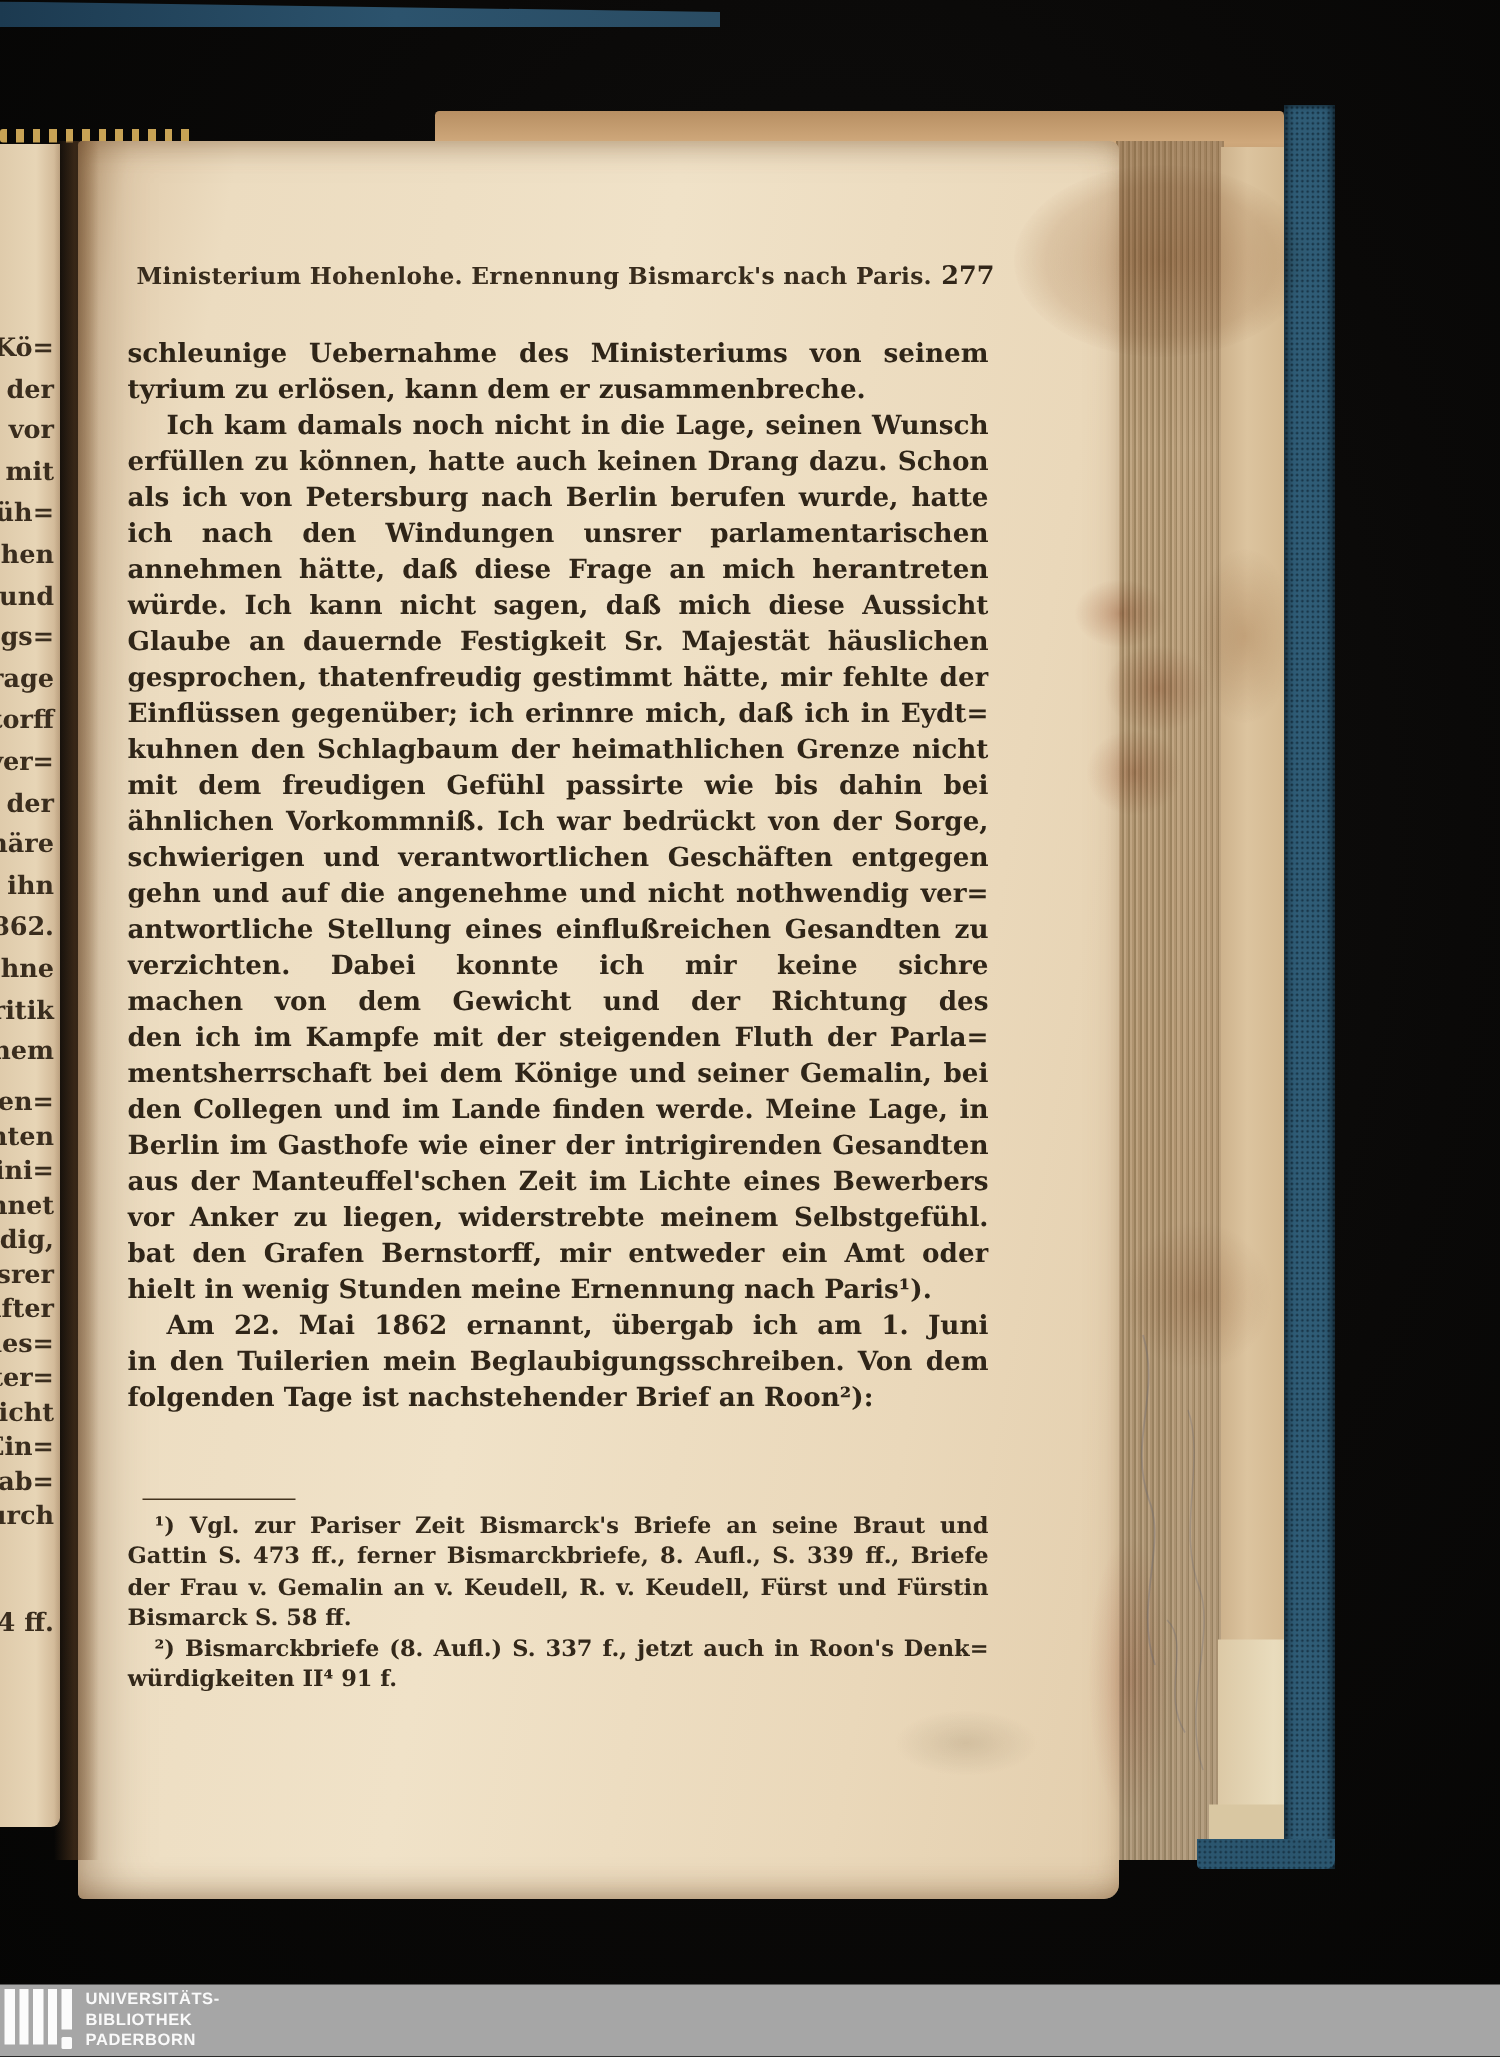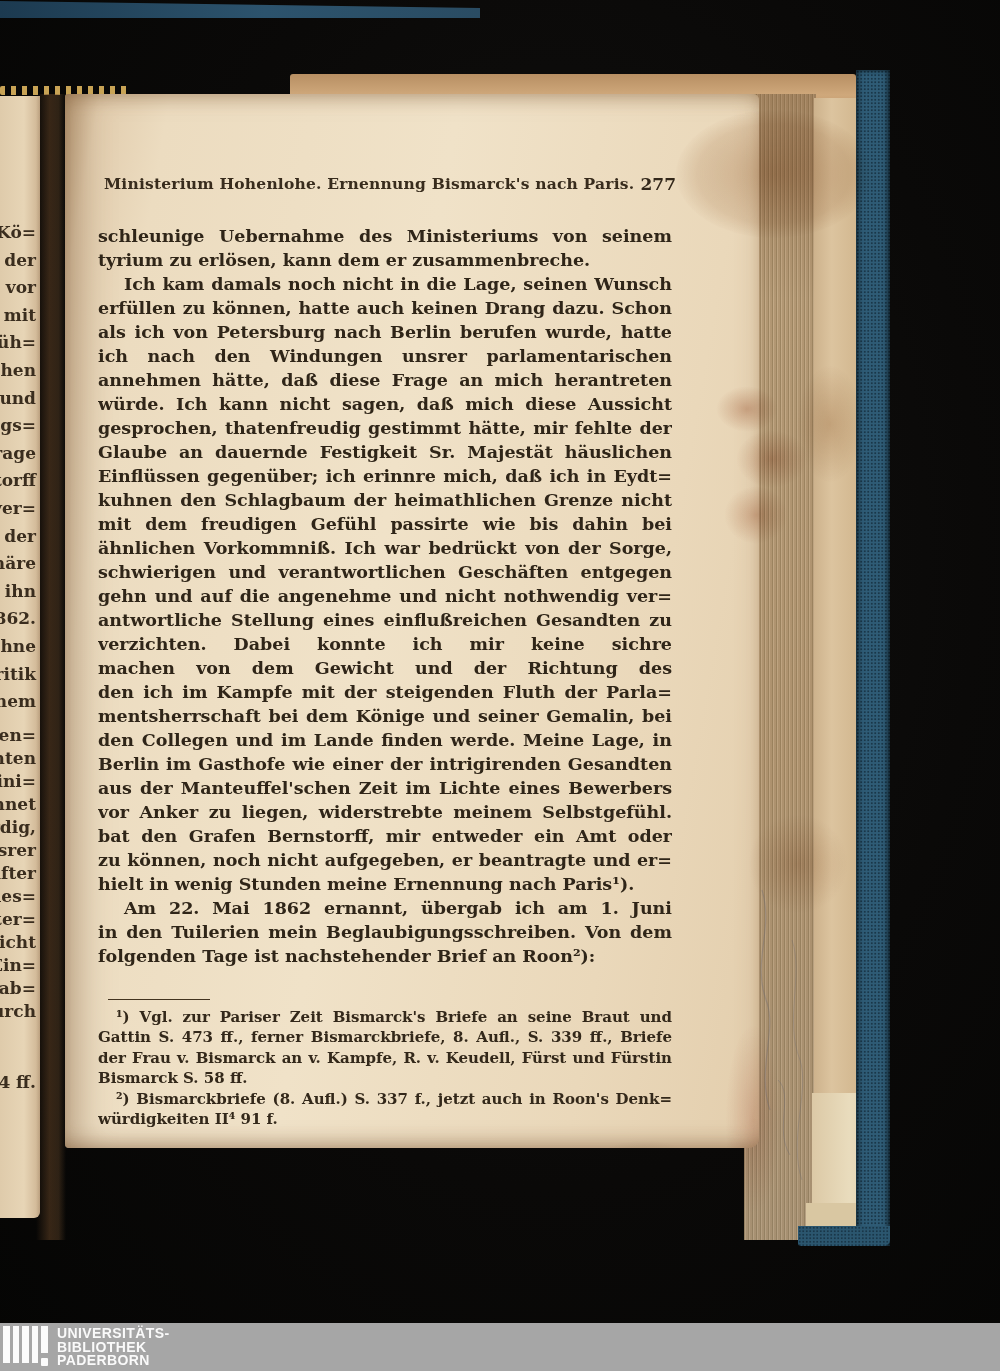--- a/index.html
+++ b/index.html
@@ -42,21 +42,21 @@
   
   .left-sliver{left:0;top:96px;width:40px;height:1122px;overflow:hidden;
             background:linear-gradient(90deg,#dfcbab,#e7d5b6 60%,#cdb391);
             border-radius:0 0 6px 0;}
   .gutter{left:36px;top:94px;width:30px;height:1146px;
             background:linear-gradient(90deg,rgba(80,52,28,0) 0%,rgba(95,64,36,0.55) 45%,rgba(120,85,50,0.35) 75%,rgba(120,85,50,0) 100%);
             pointer-events:none;z-index:5;}
   .frag{font-weight:bold;font-size:17px;color:#3a2d1e;white-space:nowrap;right:4px;}
 
   
-  .main-page{left:65px;top:94px;width:694px;height:1054px;
+  .main-page{left:52px;top:94px;width:694px;height:1172px;
             background:linear-gradient(100deg,#cdb28e 0%,#e2cdae 4%,#ecdcc0 12%,#f0e2c8 45%,#ead8ba 78%,#e3cead 100%);
             border-radius:3px 6px 10px 4px;
             box-shadow:inset 26px 0 38px -18px rgba(110,72,38,0.5),
                        inset -10px 0 24px -12px rgba(140,100,60,0.35),
                        inset 0 16px 18px -14px rgba(130,92,55,0.4),
                        inset 0 -16px 20px -14px rgba(110,75,45,0.45);}
   .runhead{left:33px;top:80px;width:578px;height:22px;display:flex;position:absolute;}
   .runhead .title{position:static;flex:0 0 auto;margin-left:6px;font-weight:bold;font-size:15.5px;color:#382c1d;letter-spacing:0.2px;}
   .runhead .num{position:static;margin-left:auto;font-weight:bold;font-size:17px;color:#32271a;}
   .body-lines{left:33px;top:130px;width:574px;}
@@ -87,21 +87,21 @@
   .wm-bar{left:0;top:1323px;width:1000px;height:48px;background:#a6a6a6;z-index:10;}
   .wm-bars{left:3px;top:3px;width:48px;height:46px;position:absolute;}
   .wm-bars span{position:absolute;top:0;width:6.5px;height:37px;background:#fbfbfb;}
   .wm-bars span:nth-child(1){left:0;}
   .wm-bars span:nth-child(2){left:9.5px;}
   .wm-bars span:nth-child(3){left:19px;}
   .wm-bars span:nth-child(4){left:28.5px;}
   .wm-bars span:nth-child(5){left:38px;height:27px;}
   .wm-dot{left:38px;top:32px;width:6.5px;height:8px;background:#fbfbfb;border-radius:1px;}
   .wm-text{left:57px;top:4px;position:absolute;font-family:"Liberation Sans",sans-serif;
-           font-weight:bold;font-size:14px;line-height:13.5px;color:#fafafa;letter-spacing:0.4px;}
+           font-weight:bold;font-size:11px;line-height:13.5px;color:#fafafa;letter-spacing:0.4px;}
   .wm-text div{position:static;}
 </style>
 </head>
 <body>
 
 <div class="scene">
 
   <div class="top-band"></div>
   <div class="stitches"></div>
   <div class="top-page-behind"></div>
@@ -156,49 +156,48 @@
     </div>
     <div class="body-lines" id="body-lines">
         <div class="line">schleunige Uebernahme des Ministeriums von seinem Mar=</div>
         <div class="line last">tyrium zu erlösen, kann dem er zusammenbreche.</div>
         <div class="line first-indent">Ich kam damals noch nicht in die Lage, seinen Wunsch</div>
         <div class="line">erfüllen zu können, hatte auch keinen Drang dazu. Schon</div>
         <div class="line">als ich von Petersburg nach Berlin berufen wurde, hatte</div>
         <div class="line">ich nach den Windungen unsrer parlamentarischen Politik</div>
         <div class="line">annehmen hätte, daß diese Frage an mich herantreten</div>
         <div class="line">würde. Ich kann nicht sagen, daß mich diese Aussicht an=</div>
+        <div class="line">Glaube an dauernde Festigkeit Sr. Majestät häuslichen</div>
         <div class="line">gesprochen, thatenfreudig gestimmt hätte, mir fehlte der</div>
-        <div class="line">Glaube an dauernde Festigkeit Sr. Majestät häuslichen</div>
         <div class="line">Einflüssen gegenüber; ich erinnre mich, daß ich in Eydt=</div>
         <div class="line">kuhnen den Schlagbaum der heimathlichen Grenze nicht</div>
         <div class="line">mit dem freudigen Gefühl passirte wie bis dahin bei jedem</div>
         <div class="line">ähnlichen Vorkommniß. Ich war bedrückt von der Sorge,</div>
         <div class="line">schwierigen und verantwortlichen Geschäften entgegen zu</div>
         <div class="line">gehn und auf die angenehme und nicht nothwendig ver=</div>
         <div class="line">antwortliche Stellung eines einflußreichen Gesandten zu</div>
         <div class="line">verzichten. Dabei konnte ich mir keine sichre Berechnung</div>
         <div class="line">machen von dem Gewicht und der Richtung des Beistandes,</div>
         <div class="line">den ich im Kampfe mit der steigenden Fluth der Parla=</div>
         <div class="line">mentsherrschaft bei dem Könige und seiner Gemalin, bei</div>
         <div class="line">den Collegen und im Lande finden werde. Meine Lage, in</div>
         <div class="line">Berlin im Gasthofe wie einer der intrigirenden Gesandten</div>
         <div class="line">aus der Manteuffel'schen Zeit im Lichte eines Bewerbers</div>
         <div class="line">vor Anker zu liegen, widerstrebte meinem Selbstgefühl. Ich</div>
         <div class="line">bat den Grafen Bernstorff, mir entweder ein Amt oder meine</div>
-        <div class="line">zu können, noch nicht aufgegeben, er beantragte und er=</div>
         <div class="line last">hielt in wenig Stunden meine Ernennung nach Paris¹).</div>
         <div class="line first-indent">Am 22. Mai 1862 ernannt, übergab ich am 1. Juni</div>
         <div class="line">in den Tuilerien mein Beglaubigungsschreiben. Von dem</div>
         <div class="line last">folgenden Tage ist nachstehender Brief an Roon²):</div>
       </div>
     <div class="fn-rule"></div>
     <div class="fn-lines" id="fn-lines">
         <div class="fn-line first-indent">¹) Vgl. zur Pariser Zeit Bismarck's Briefe an seine Braut und</div>
         <div class="fn-line">Gattin S. 473 ff., ferner Bismarckbriefe, 8. Aufl., S. 339 ff., Briefe</div>
-        <div class="fn-line">der Frau v. Bismarck an v. Kampfe, R. v. Keudell, Fürst und Fürstin</div>
+        <div class="fn-line">der Frau v. Gemalin an v. Keudell, R. v. Keudell, Fürst und Fürstin</div>
         <div class="fn-line last">Bismarck S. 58 ff.</div>
         <div class="fn-line first-indent">²) Bismarckbriefe (8. Aufl.) S. 337 f., jetzt auch in Roon's Denk=</div>
         <div class="fn-line last">würdigkeiten II⁴ 91 f.</div>
       </div>
   </div>
 
   <div class="stain s1"></div>
   <div class="stain s2"></div>
   <div class="stain s3"></div>
   <div class="stain s4"></div>

